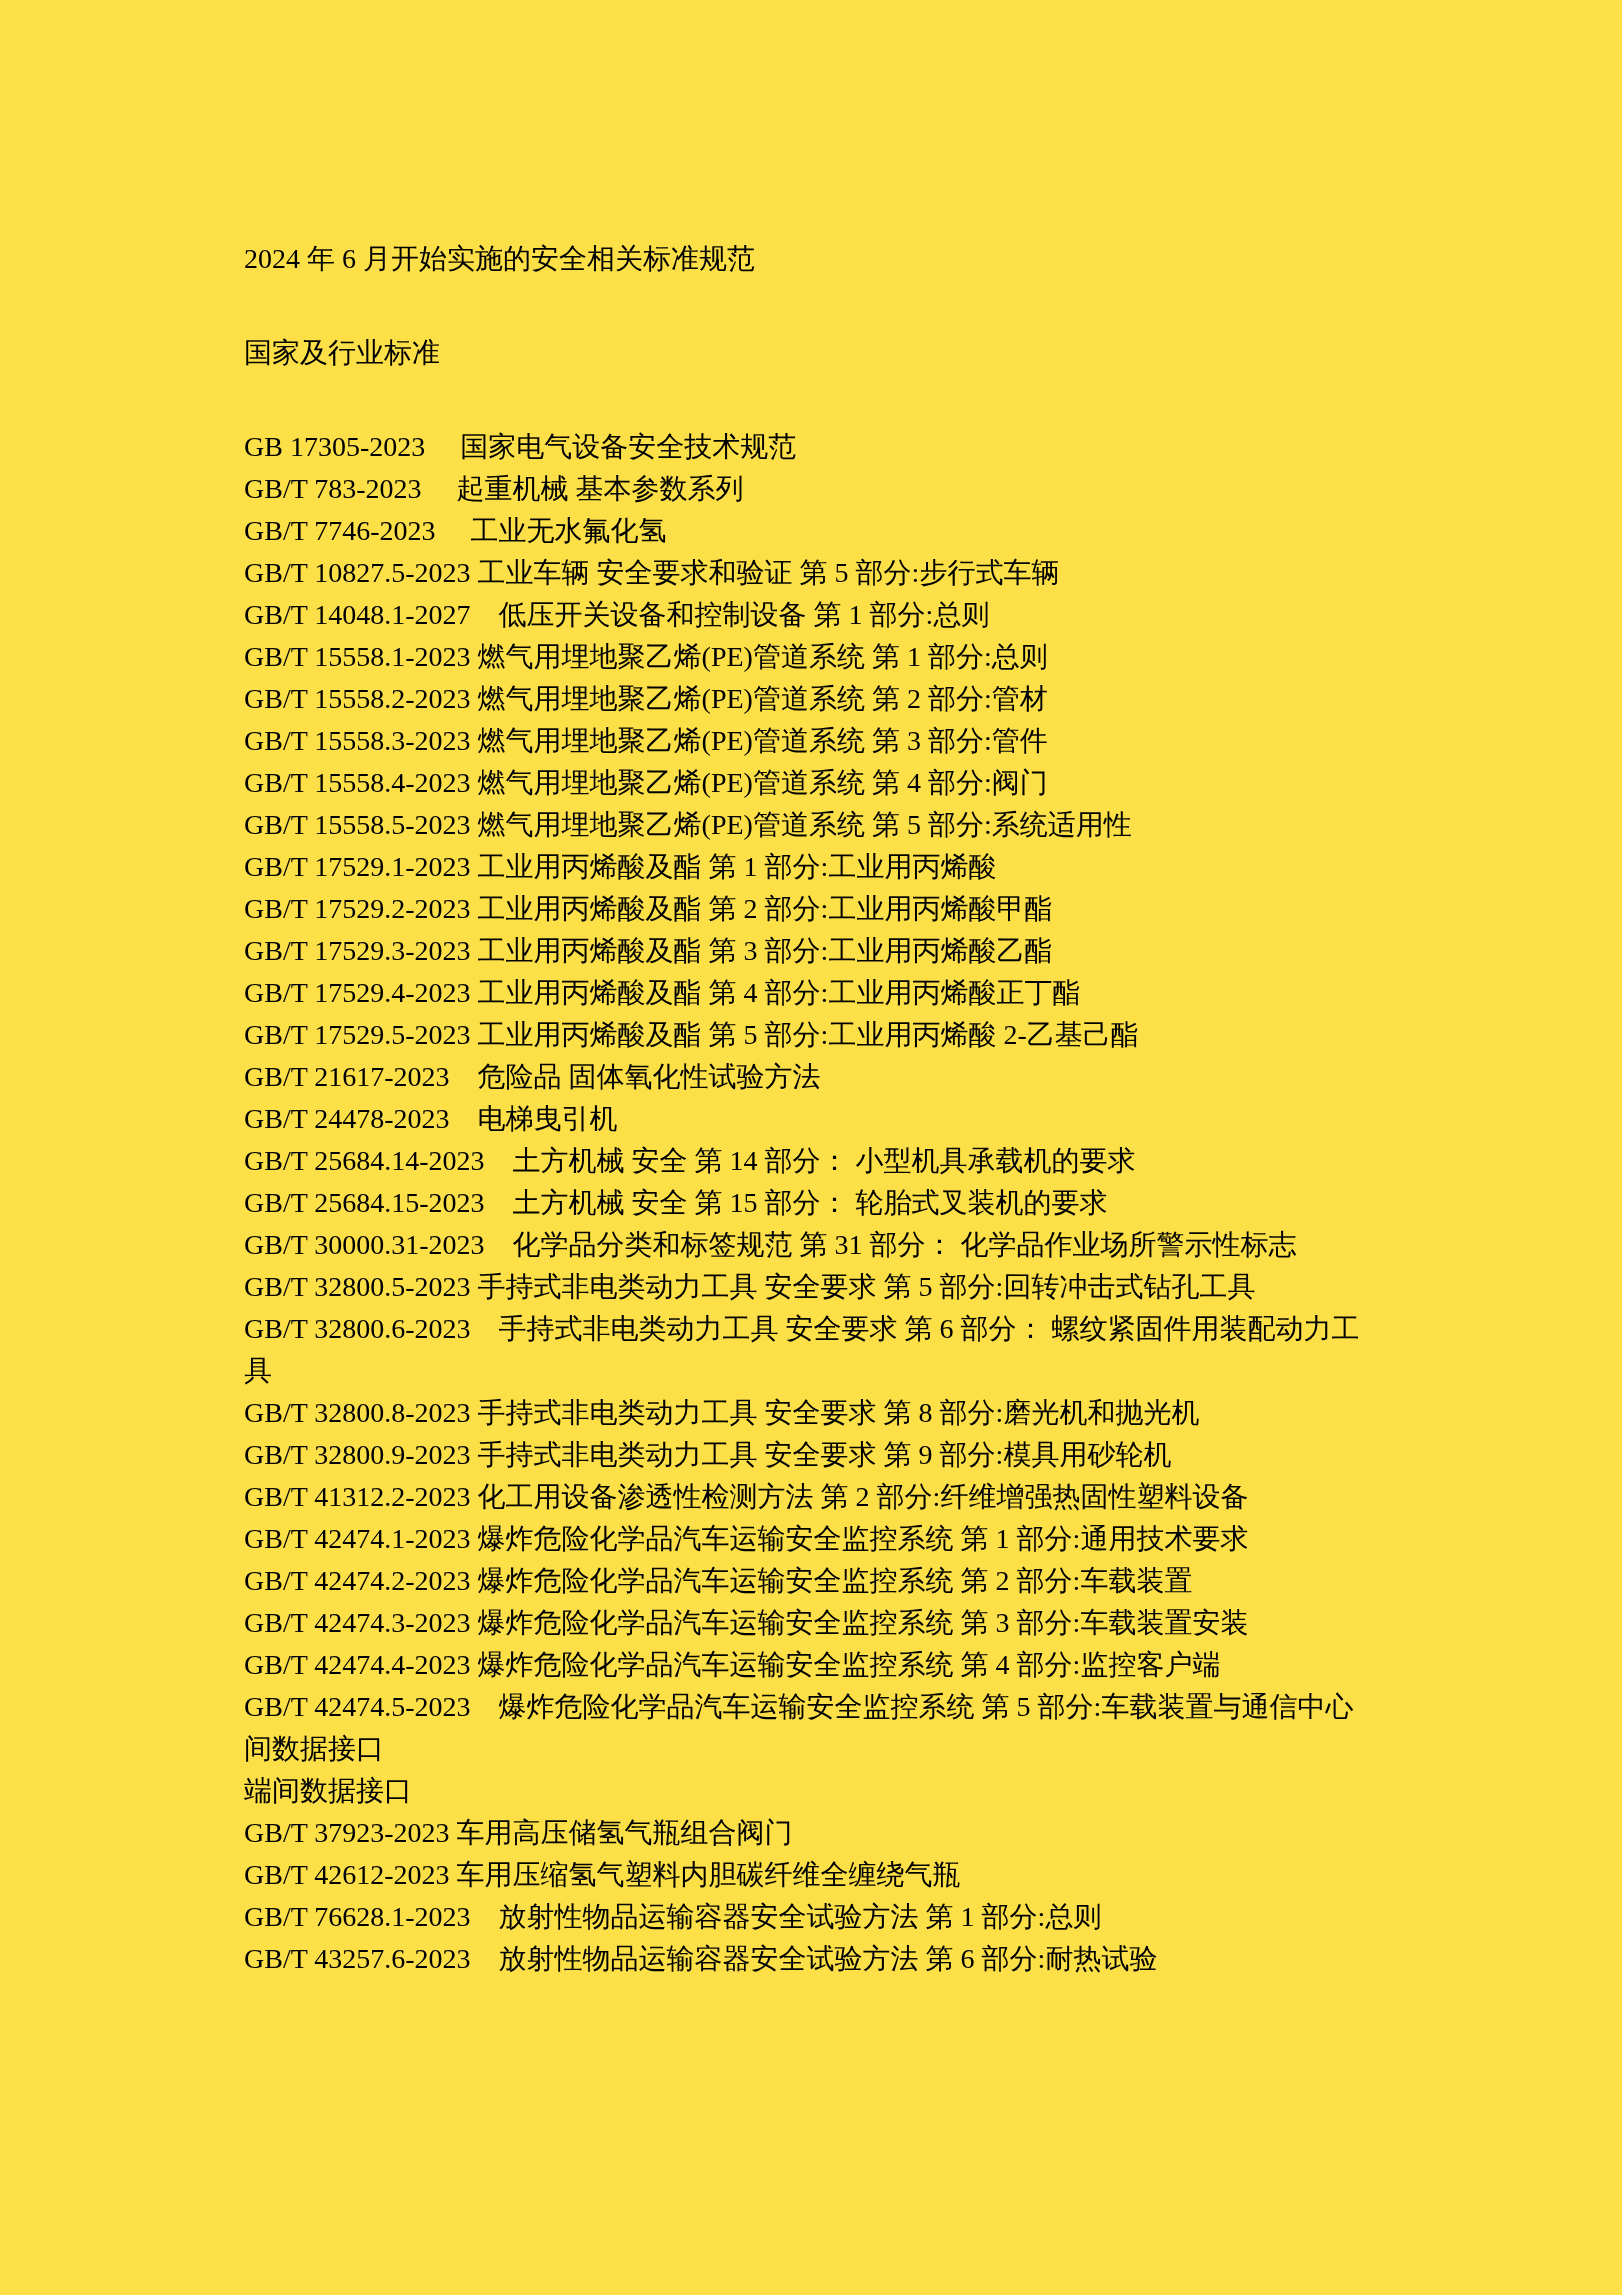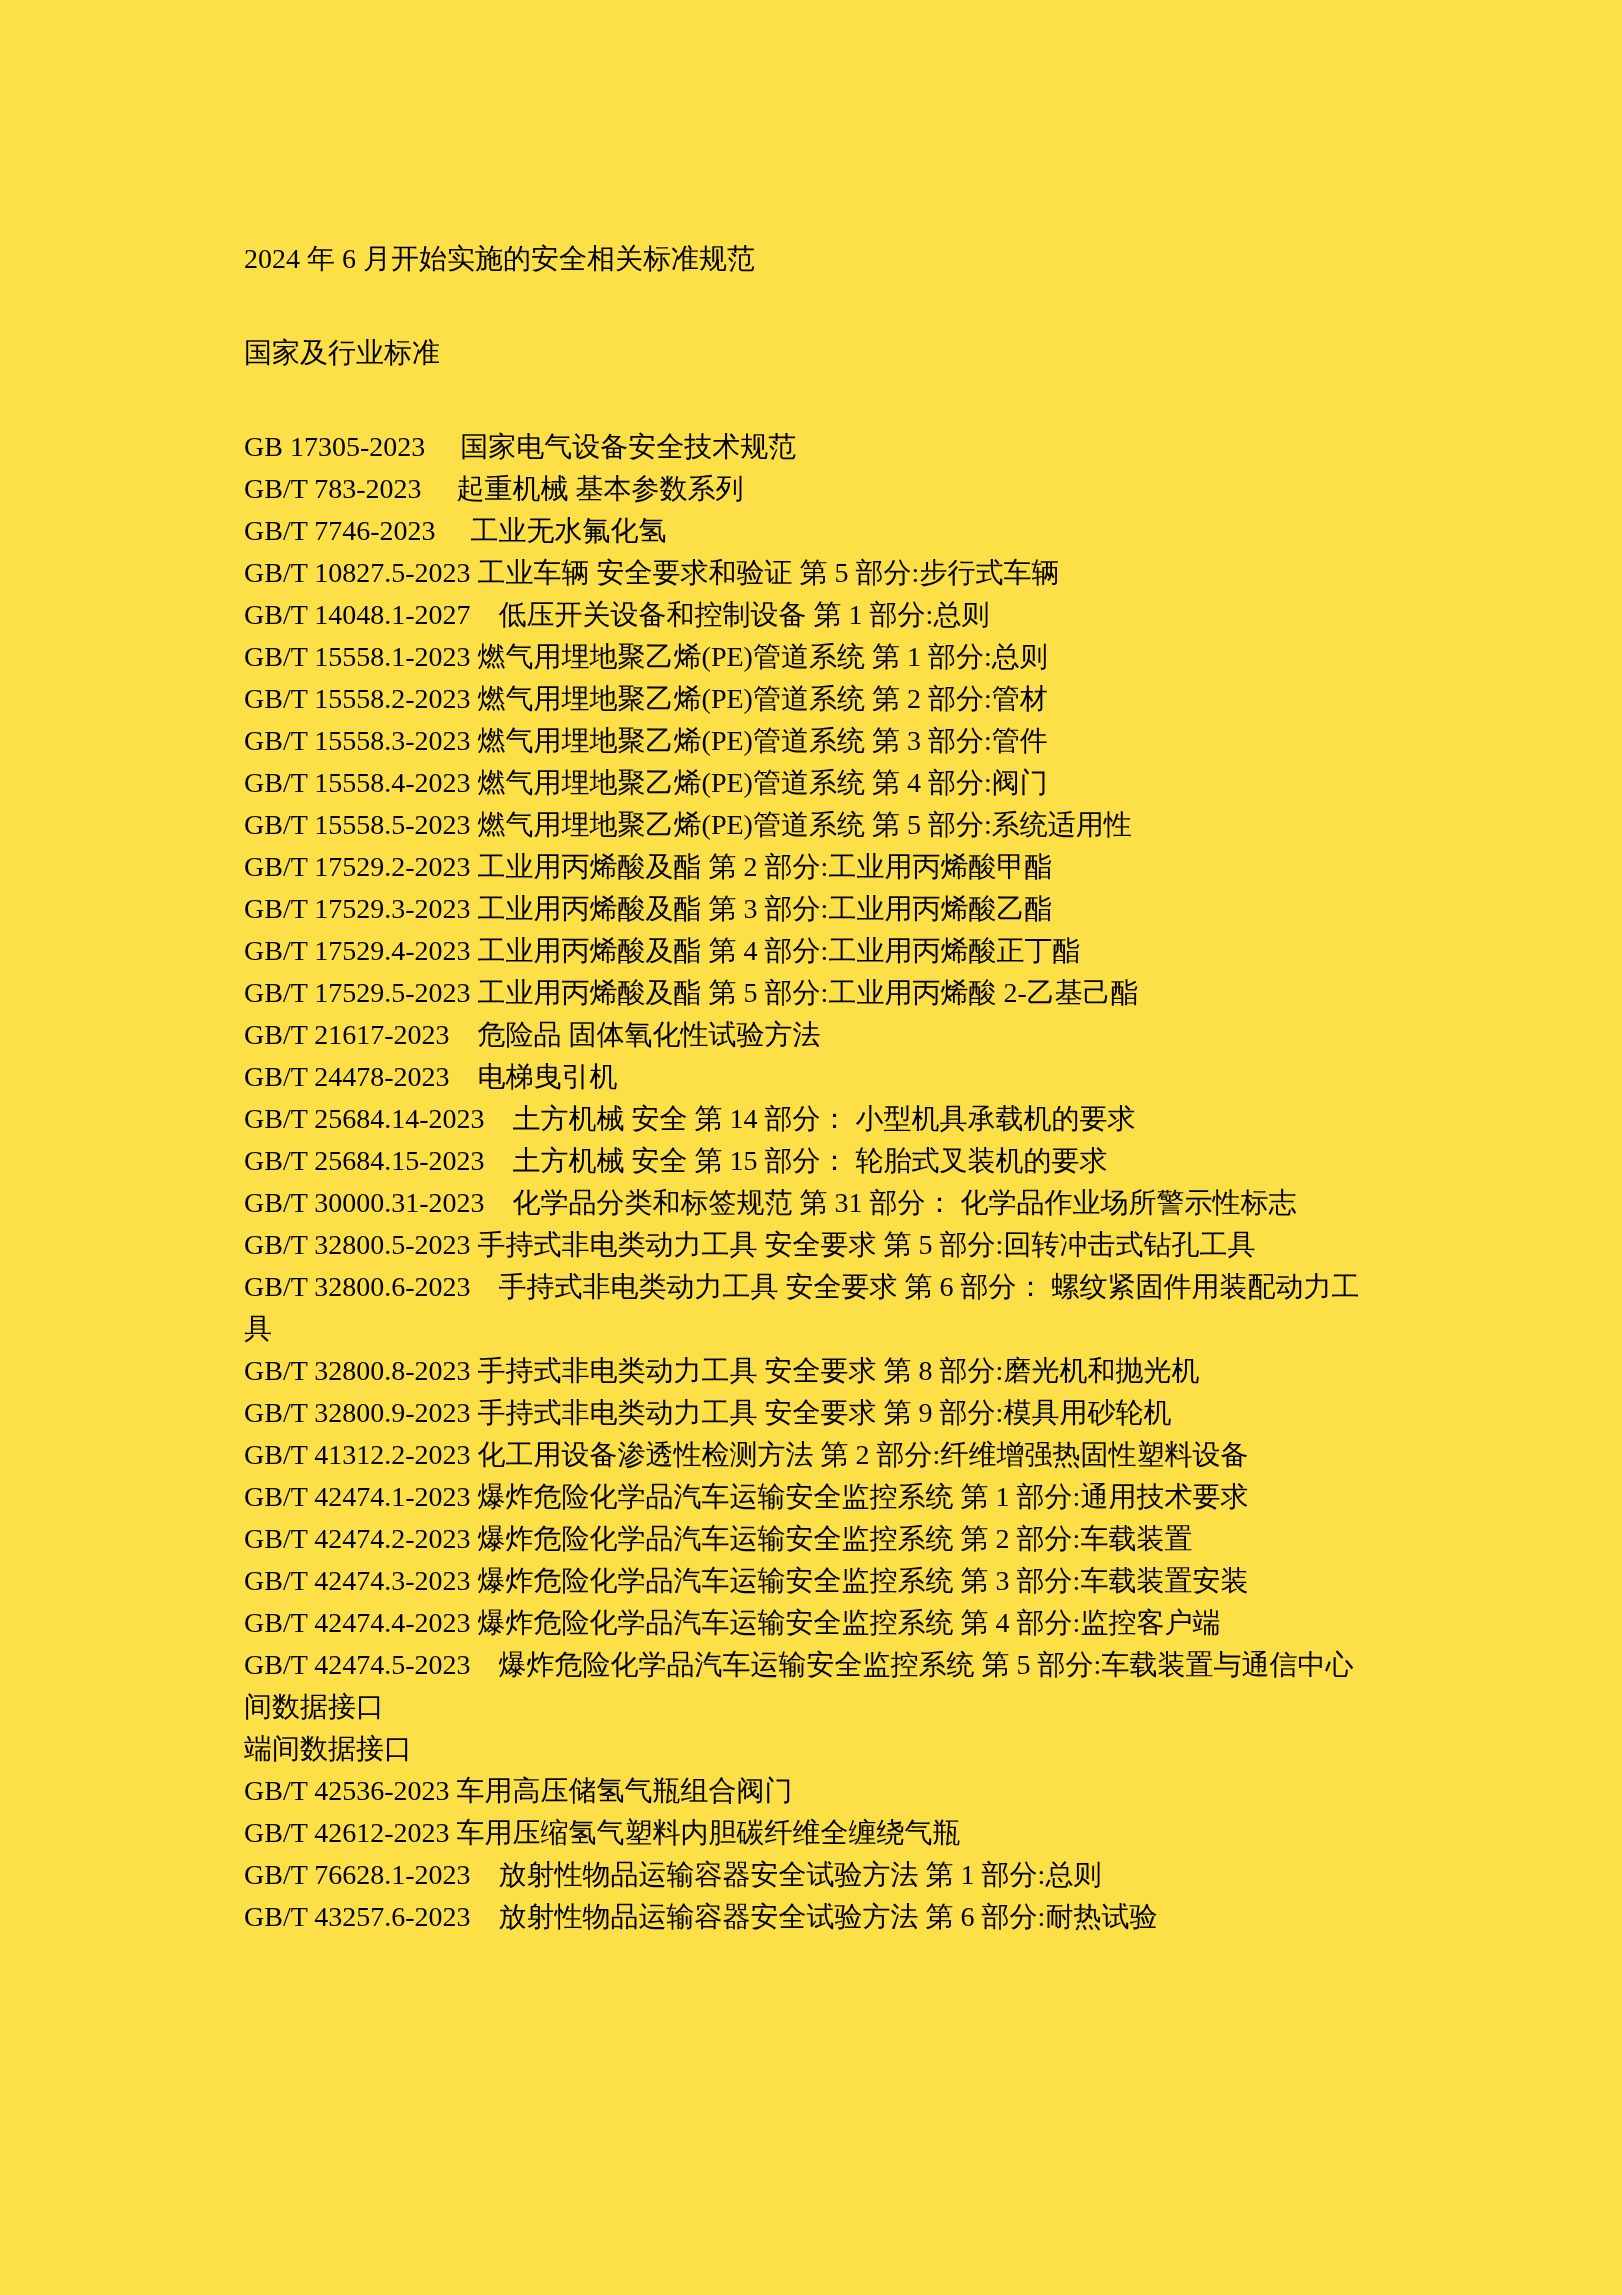--- a/index.html
+++ b/index.html
@@ -40,20 +40,21 @@
     <div class="line">GB 17305-2023　 国家电气设备安全技术规范</div>
         <div class="line">GB/T 783-2023　 起重机械 基本参数系列</div>
         <div class="line">GB/T 7746-2023　 工业无水氟化氢</div>
         <div class="line">GB/T 10827.5-2023 工业车辆 安全要求和验证 第 5 部分:步行式车辆</div>
         <div class="line">GB/T 14048.1-2027　低压开关设备和控制设备 第 1 部分:总则</div>
         <div class="line">GB/T 15558.1-2023 燃气用埋地聚乙烯(PE)管道系统 第 1 部分:总则</div>
         <div class="line">GB/T 15558.2-2023 燃气用埋地聚乙烯(PE)管道系统 第 2 部分:管材</div>
         <div class="line">GB/T 15558.3-2023 燃气用埋地聚乙烯(PE)管道系统 第 3 部分:管件</div>
         <div class="line">GB/T 15558.4-2023 燃气用埋地聚乙烯(PE)管道系统 第 4 部分:阀门</div>
         <div class="line">GB/T 15558.5-2023 燃气用埋地聚乙烯(PE)管道系统 第 5 部分:系统适用性</div>
+        <div class="line">GB/T 17529.1-2023 工业用丙烯酸及酯 第 1 部分:工业用丙烯酸</div>
         <div class="line">GB/T 17529.2-2023 工业用丙烯酸及酯 第 2 部分:工业用丙烯酸甲酯</div>
         <div class="line">GB/T 17529.3-2023 工业用丙烯酸及酯 第 3 部分:工业用丙烯酸乙酯</div>
         <div class="line">GB/T 17529.4-2023 工业用丙烯酸及酯 第 4 部分:工业用丙烯酸正丁酯</div>
         <div class="line">GB/T 17529.5-2023 工业用丙烯酸及酯 第 5 部分:工业用丙烯酸 2-乙基己酯</div>
         <div class="line">GB/T 21617-2023　危险品 固体氧化性试验方法</div>
         <div class="line">GB/T 24478-2023　电梯曳引机</div>
         <div class="line">GB/T 25684.14-2023　土方机械 安全 第 14 部分： 小型机具承载机的要求</div>
         <div class="line">GB/T 25684.15-2023　土方机械 安全 第 15 部分： 轮胎式叉装机的要求</div>
         <div class="line">GB/T 30000.31-2023　化学品分类和标签规范 第 31 部分： 化学品作业场所警示性标志</div>
         <div class="line">GB/T 32800.5-2023 手持式非电类动力工具 安全要求 第 5 部分:回转冲击式钻孔工具</div>
@@ -62,20 +63,20 @@
         <div class="line">GB/T 32800.8-2023 手持式非电类动力工具 安全要求 第 8 部分:磨光机和抛光机</div>
         <div class="line">GB/T 32800.9-2023 手持式非电类动力工具 安全要求 第 9 部分:模具用砂轮机</div>
         <div class="line">GB/T 41312.2-2023 化工用设备渗透性检测方法 第 2 部分:纤维增强热固性塑料设备</div>
         <div class="line">GB/T 42474.1-2023 爆炸危险化学品汽车运输安全监控系统 第 1 部分:通用技术要求</div>
         <div class="line">GB/T 42474.2-2023 爆炸危险化学品汽车运输安全监控系统 第 2 部分:车载装置</div>
         <div class="line">GB/T 42474.3-2023 爆炸危险化学品汽车运输安全监控系统 第 3 部分:车载装置安装</div>
         <div class="line">GB/T 42474.4-2023 爆炸危险化学品汽车运输安全监控系统 第 4 部分:监控客户端</div>
         <div class="line">GB/T 42474.5-2023　爆炸危险化学品汽车运输安全监控系统 第 5 部分:车载装置与通信中心</div>
         <div class="line">间数据接口</div>
         <div class="line">端间数据接口</div>
-        <div class="line">GB/T 42536-2023 车用高压储氢气瓶组合阀门</div>
+        <div class="line">GB/T 37923-2023 车用高压储氢气瓶组合阀门</div>
         <div class="line">GB/T 42612-2023 车用压缩氢气塑料内胆碳纤维全缠绕气瓶</div>
         <div class="line">GB/T 76628.1-2023　放射性物品运输容器安全试验方法 第 1 部分:总则</div>
         <div class="line">GB/T 43257.6-2023　放射性物品运输容器安全试验方法 第 6 部分:耐热试验</div>
       </div>
   </div>
 </div>
 
 
 </body></html>

